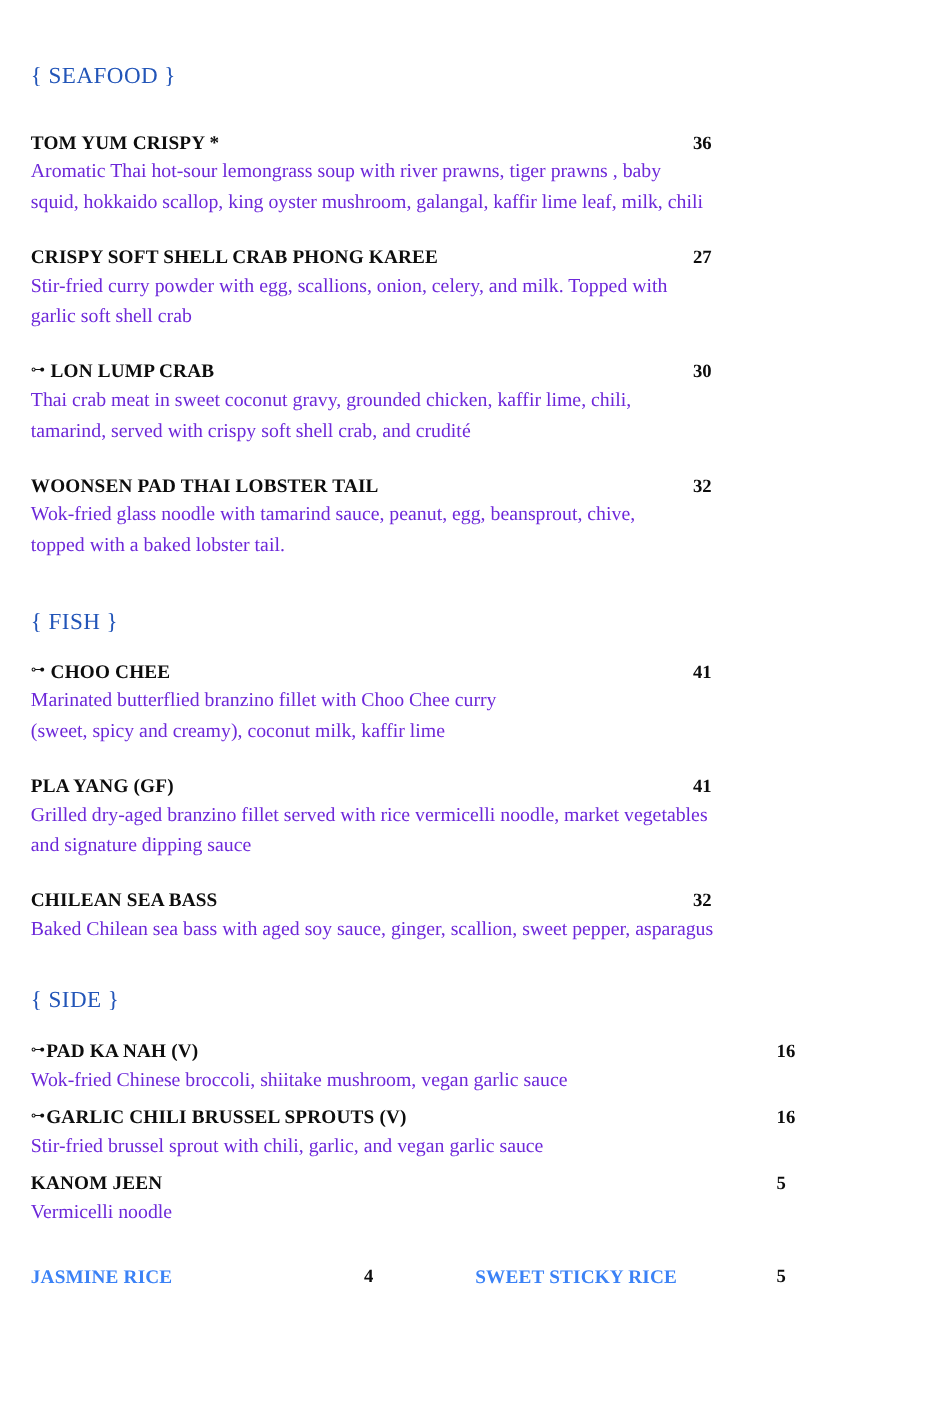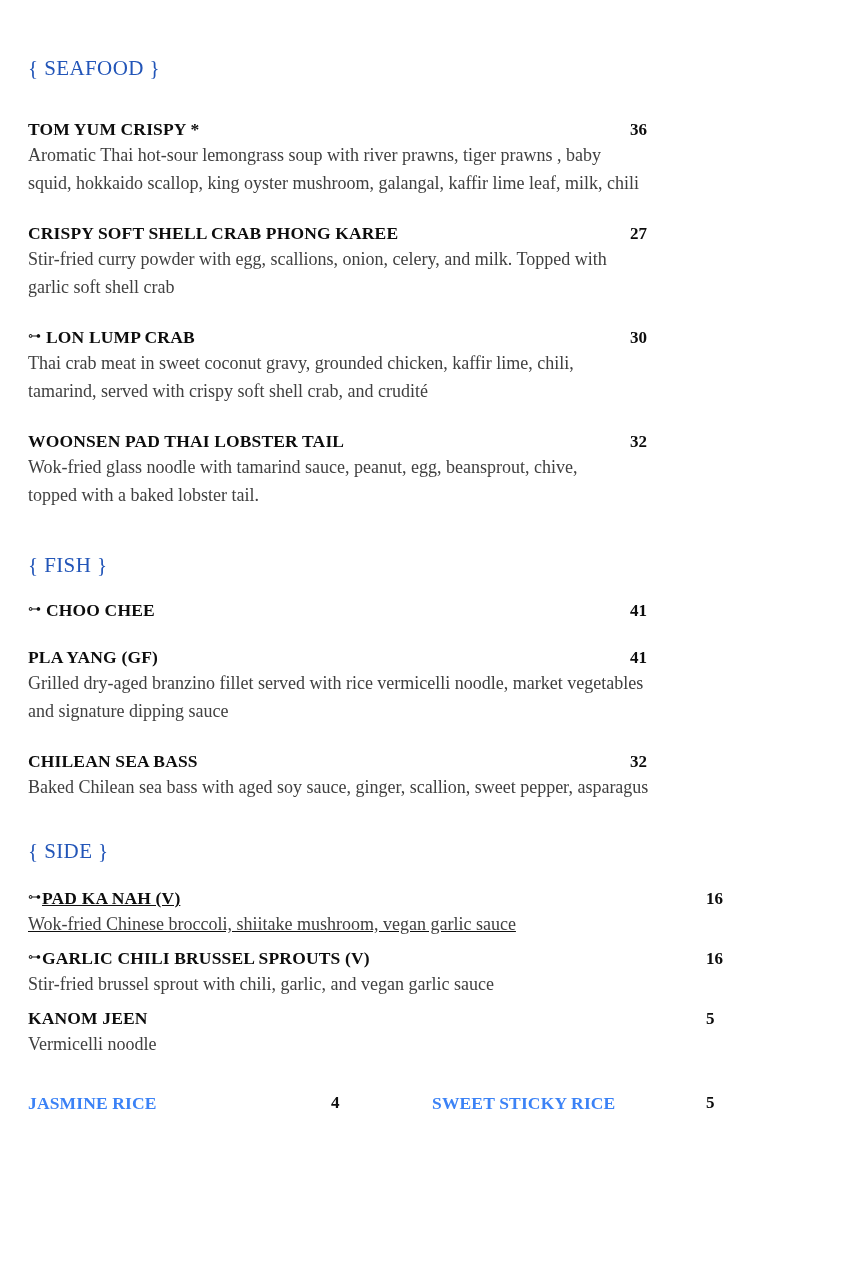--- a/index.html
+++ b/index.html
@@ -74,21 +74,21 @@
     font-weight: bold;
     font-size: 17px;
     color: #0d0d0d;
   }
   .price-col-a { left: 602px; }
   .price-col-b { left: 678px; }
 
   .item-desc {
     font-size: 18px;
     line-height: 28px;
-    color: #404040;
+    color: #6d28d9;
     margin: 1px 0 0 0;
     max-width: 790px;
   }
   .item-desc .ln { display: block; }
 
   
   .rice-row {
     position: relative;
     margin-top: 34px;
     height: 22px;
@@ -172,20 +172,24 @@
 
   <div class="section-head section-fish">{ FISH }</div>
 
   <div class="items">
 
     <div class="item" style="margin-top:24px;">
       <div class="item-head">
         <span class="chili-icon">⊶</span><span class="item-name">CHOO CHEE</span>
         <span class="item-price price-col-a">41</span>
       </div>
+      <div class="item-desc">
+        <span class="ln">Marinated butterflied branzino fillet with Choo Chee curry</span>
+        <span class="ln">(sweet, spicy and creamy), coconut milk, kaffir lime</span>
+      </div>
     </div>
 
     <div class="item">
       <div class="item-head">
         <span class="item-name">PLA YANG (GF)</span>
         <span class="item-price price-col-a">41</span>
       </div>
       <div class="item-desc">
         <span class="ln">Grilled dry-aged branzino fillet served with rice vermicelli noodle, market vegetables</span>
         <span class="ln">and signature dipping sauce</span>
@@ -201,21 +205,21 @@
         <span class="ln">Baked Chilean sea bass with aged soy sauce, ginger, scallion, sweet pepper, asparagus</span>
       </div>
     </div>
 
   </div>
 
   <div class="section-head section-side">{ SIDE }</div>
 
   <div class="items">
 
-    <div class="item" style="margin-top:26px;text-decoration:underline;">
+    <div class="item" style="margin-top:26px;">
       <div class="item-head">
         <span class="chili-icon snug">⊶</span><span class="item-name">PAD KA NAH (V)</span>
         <span class="item-price price-col-b">16</span>
       </div>
       <div class="item-desc">
         <span class="ln">Wok-fried Chinese broccoli, shiitake mushroom, vegan garlic sauce</span>
       </div>
     </div>
 
     <div class="item tight">

